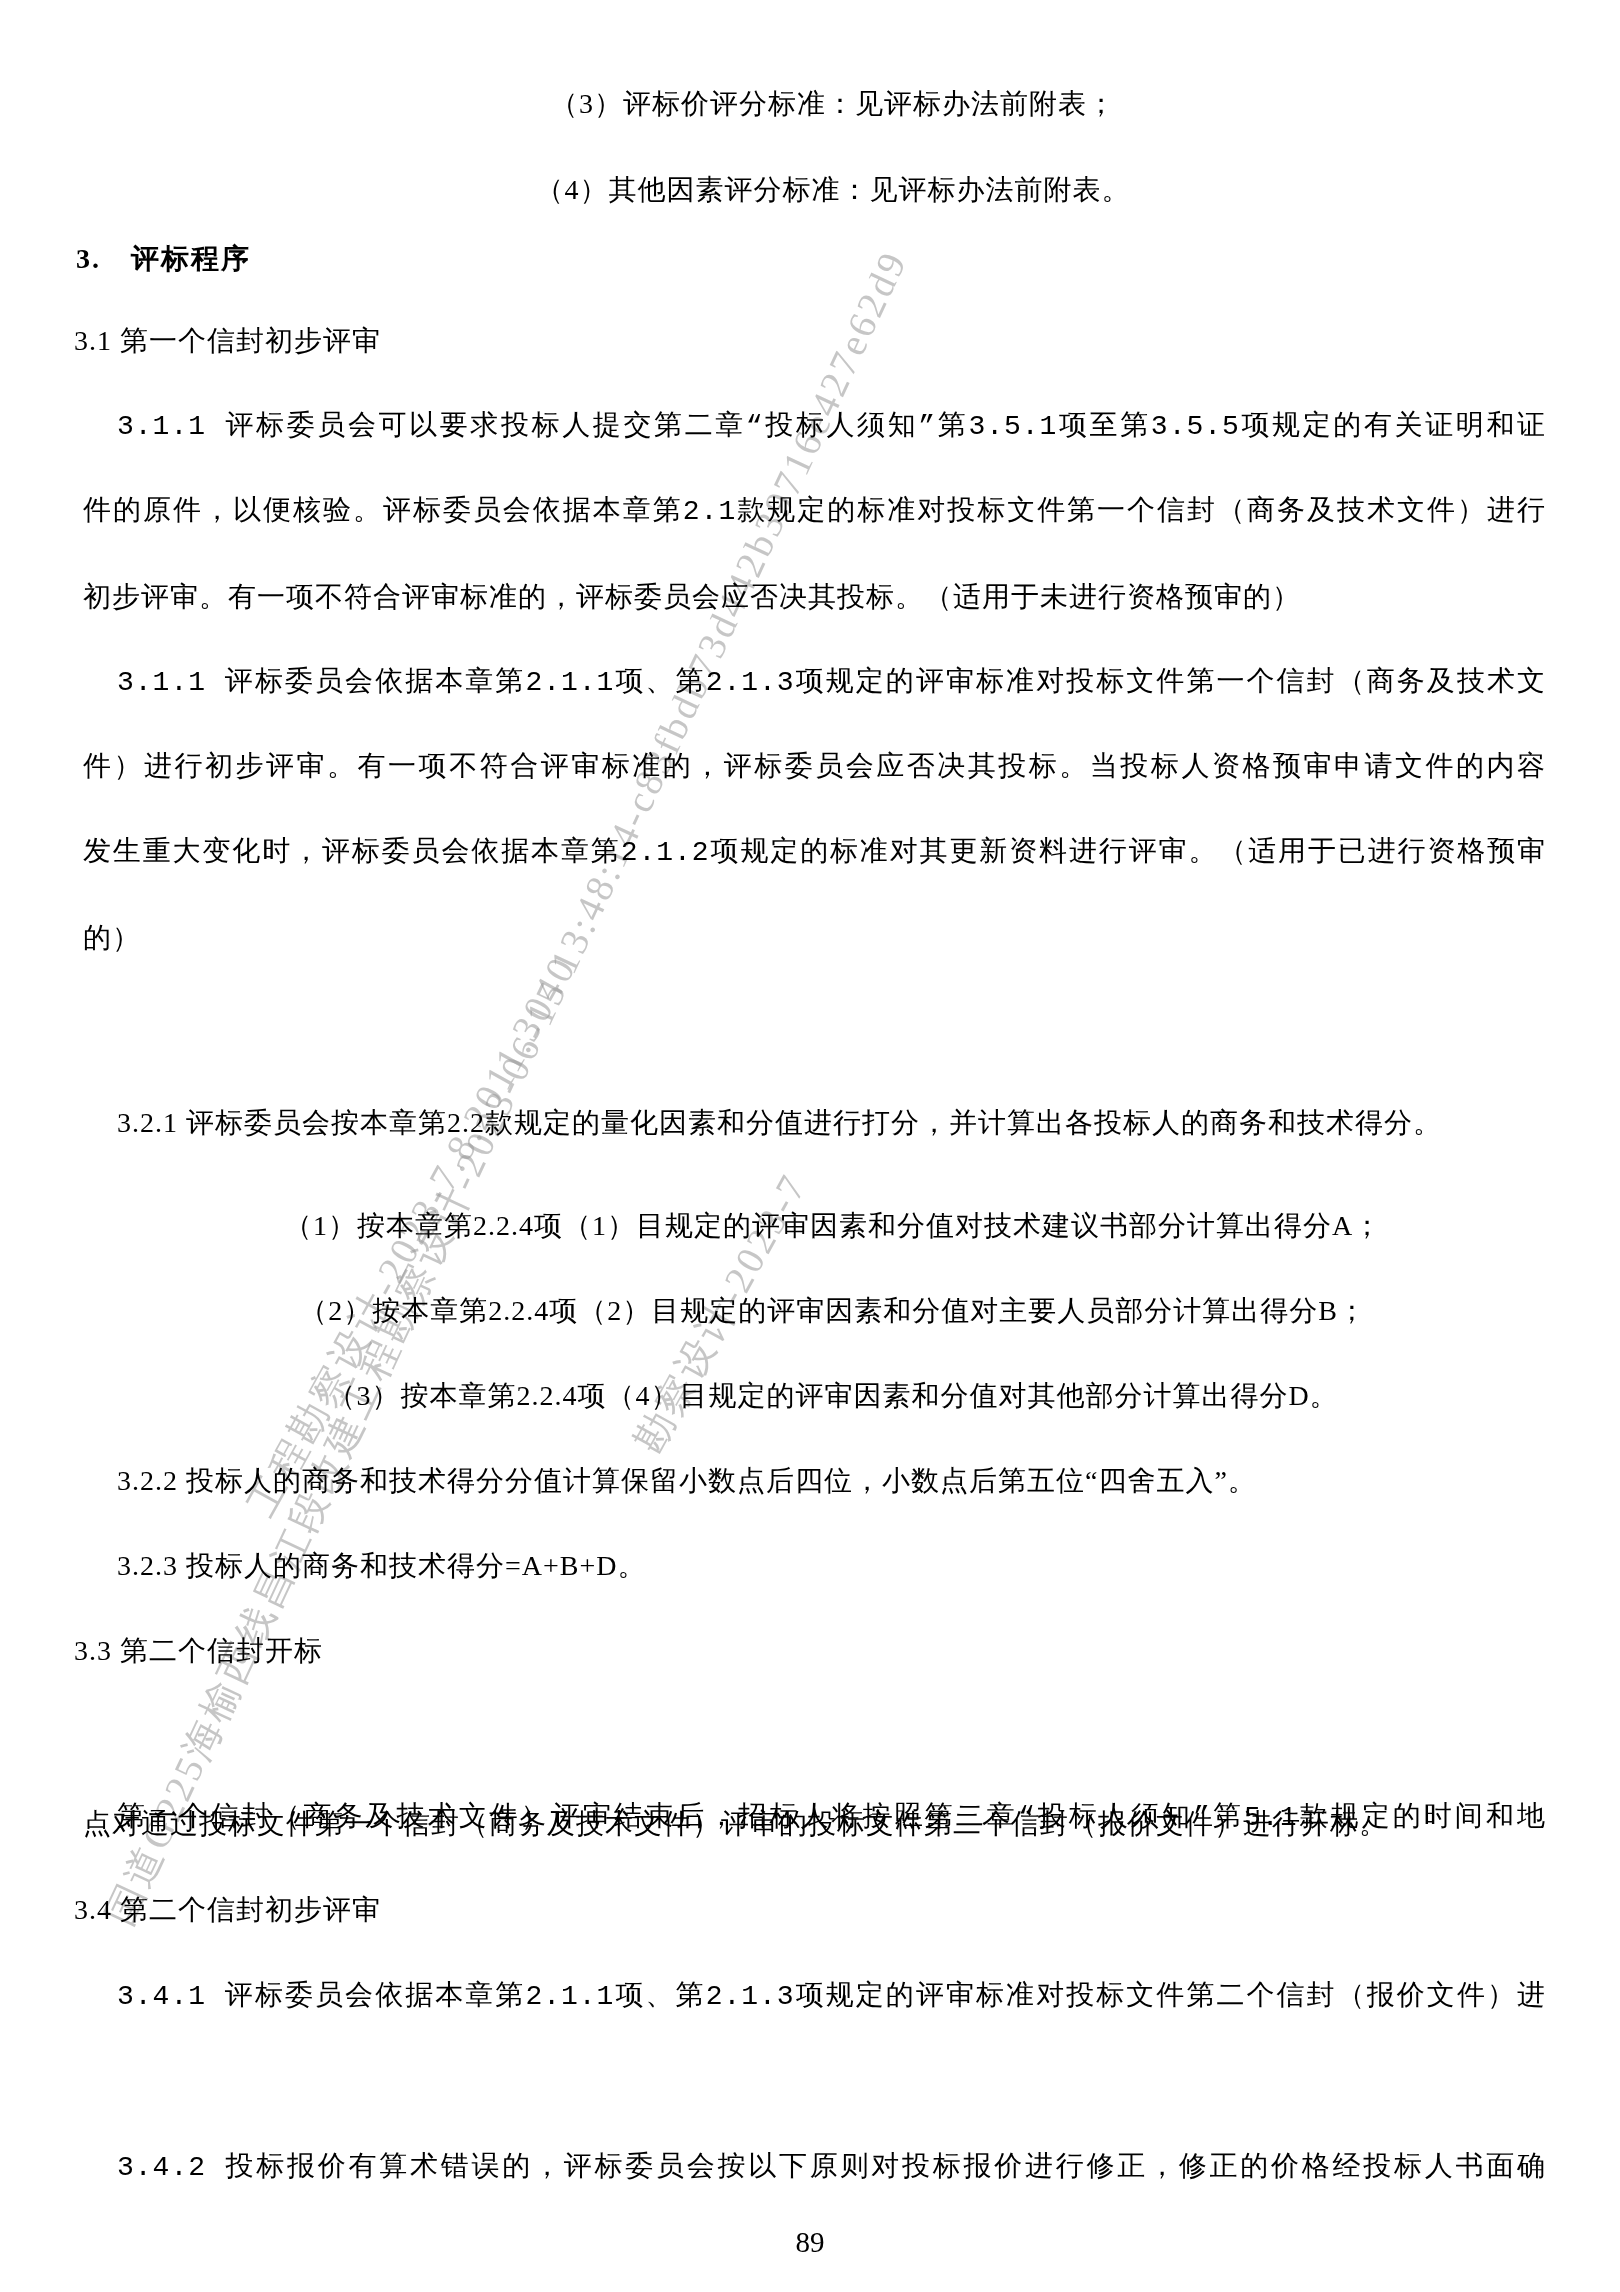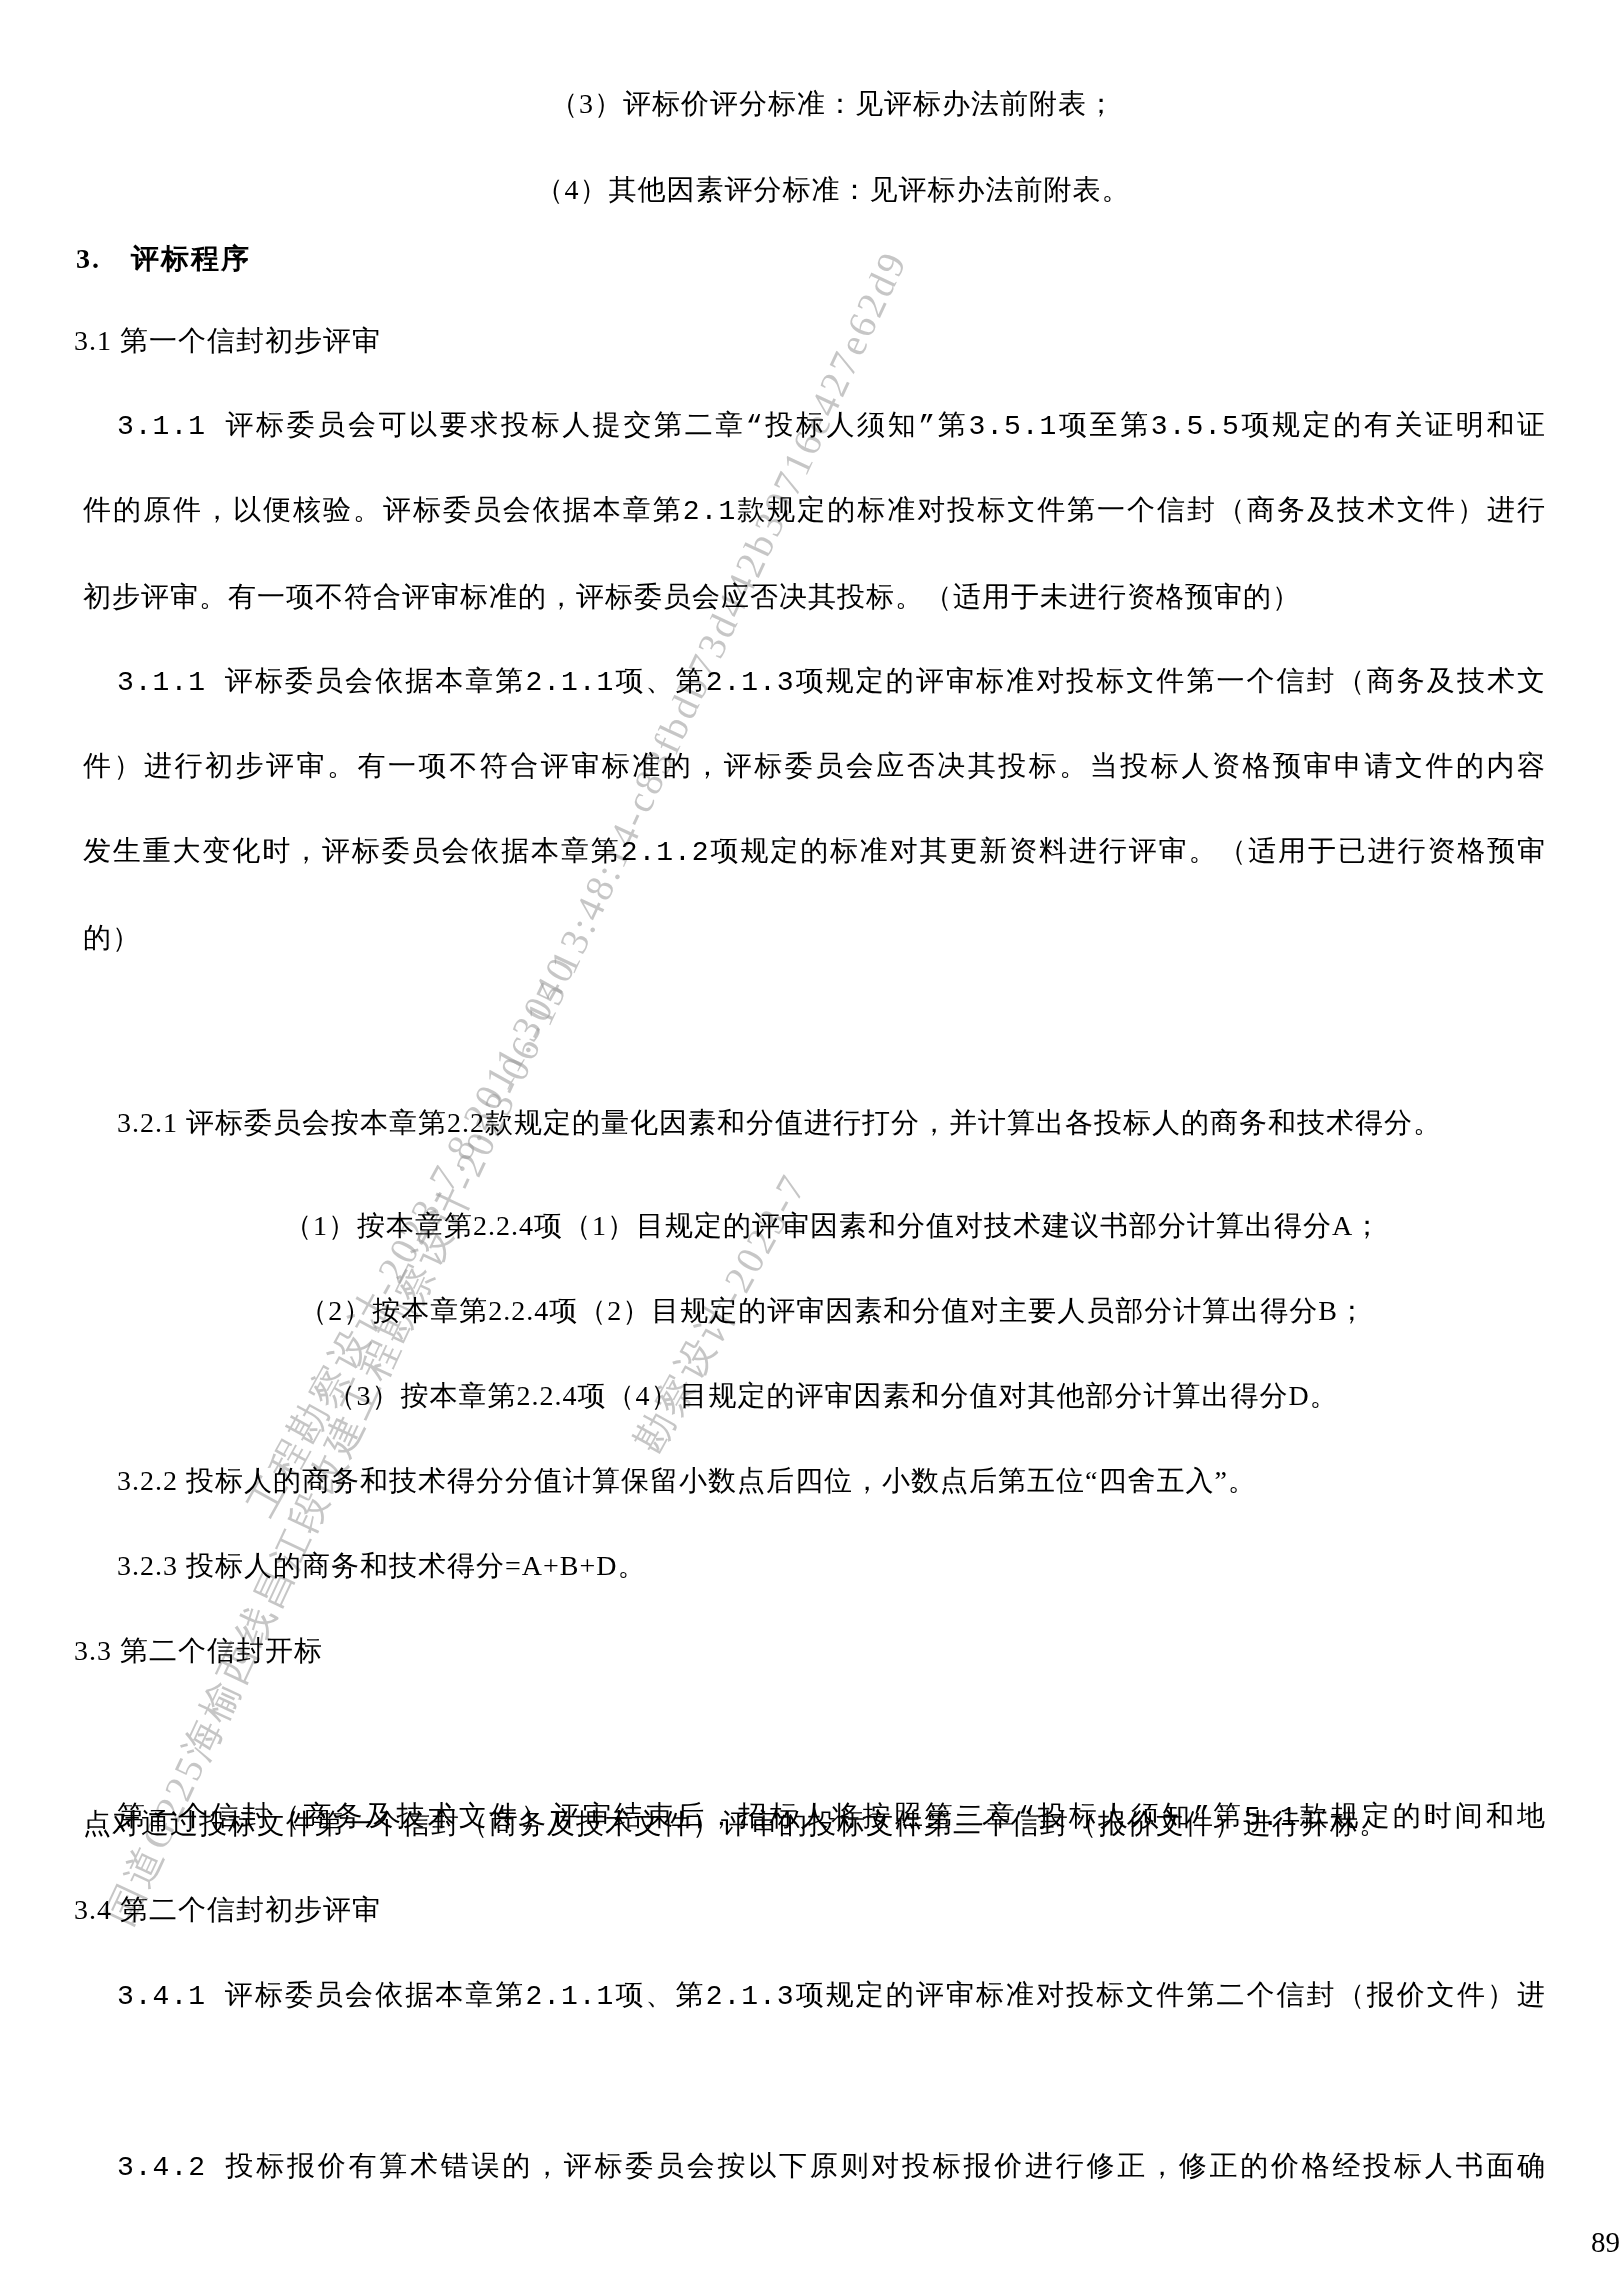--- a/index.html
+++ b/index.html
@@ -38,21 +38,21 @@
   
   .just{
     white-space:normal;
     text-align:justify;
     text-align-last:justify;
     font-family:Liberation Mono, monospace;
   }
   .pageno{
     position:absolute;
     left:0;right:0;top:2223px;
-    text-align:right;
+    text-align:center;
     font-size:29px;line-height:39px;
     z-index:2;
   }
   
   .wm{
     position:absolute;
     transform-origin:0 0;
     white-space:nowrap;
     font-size:39px;
     letter-spacing:2.9px;

